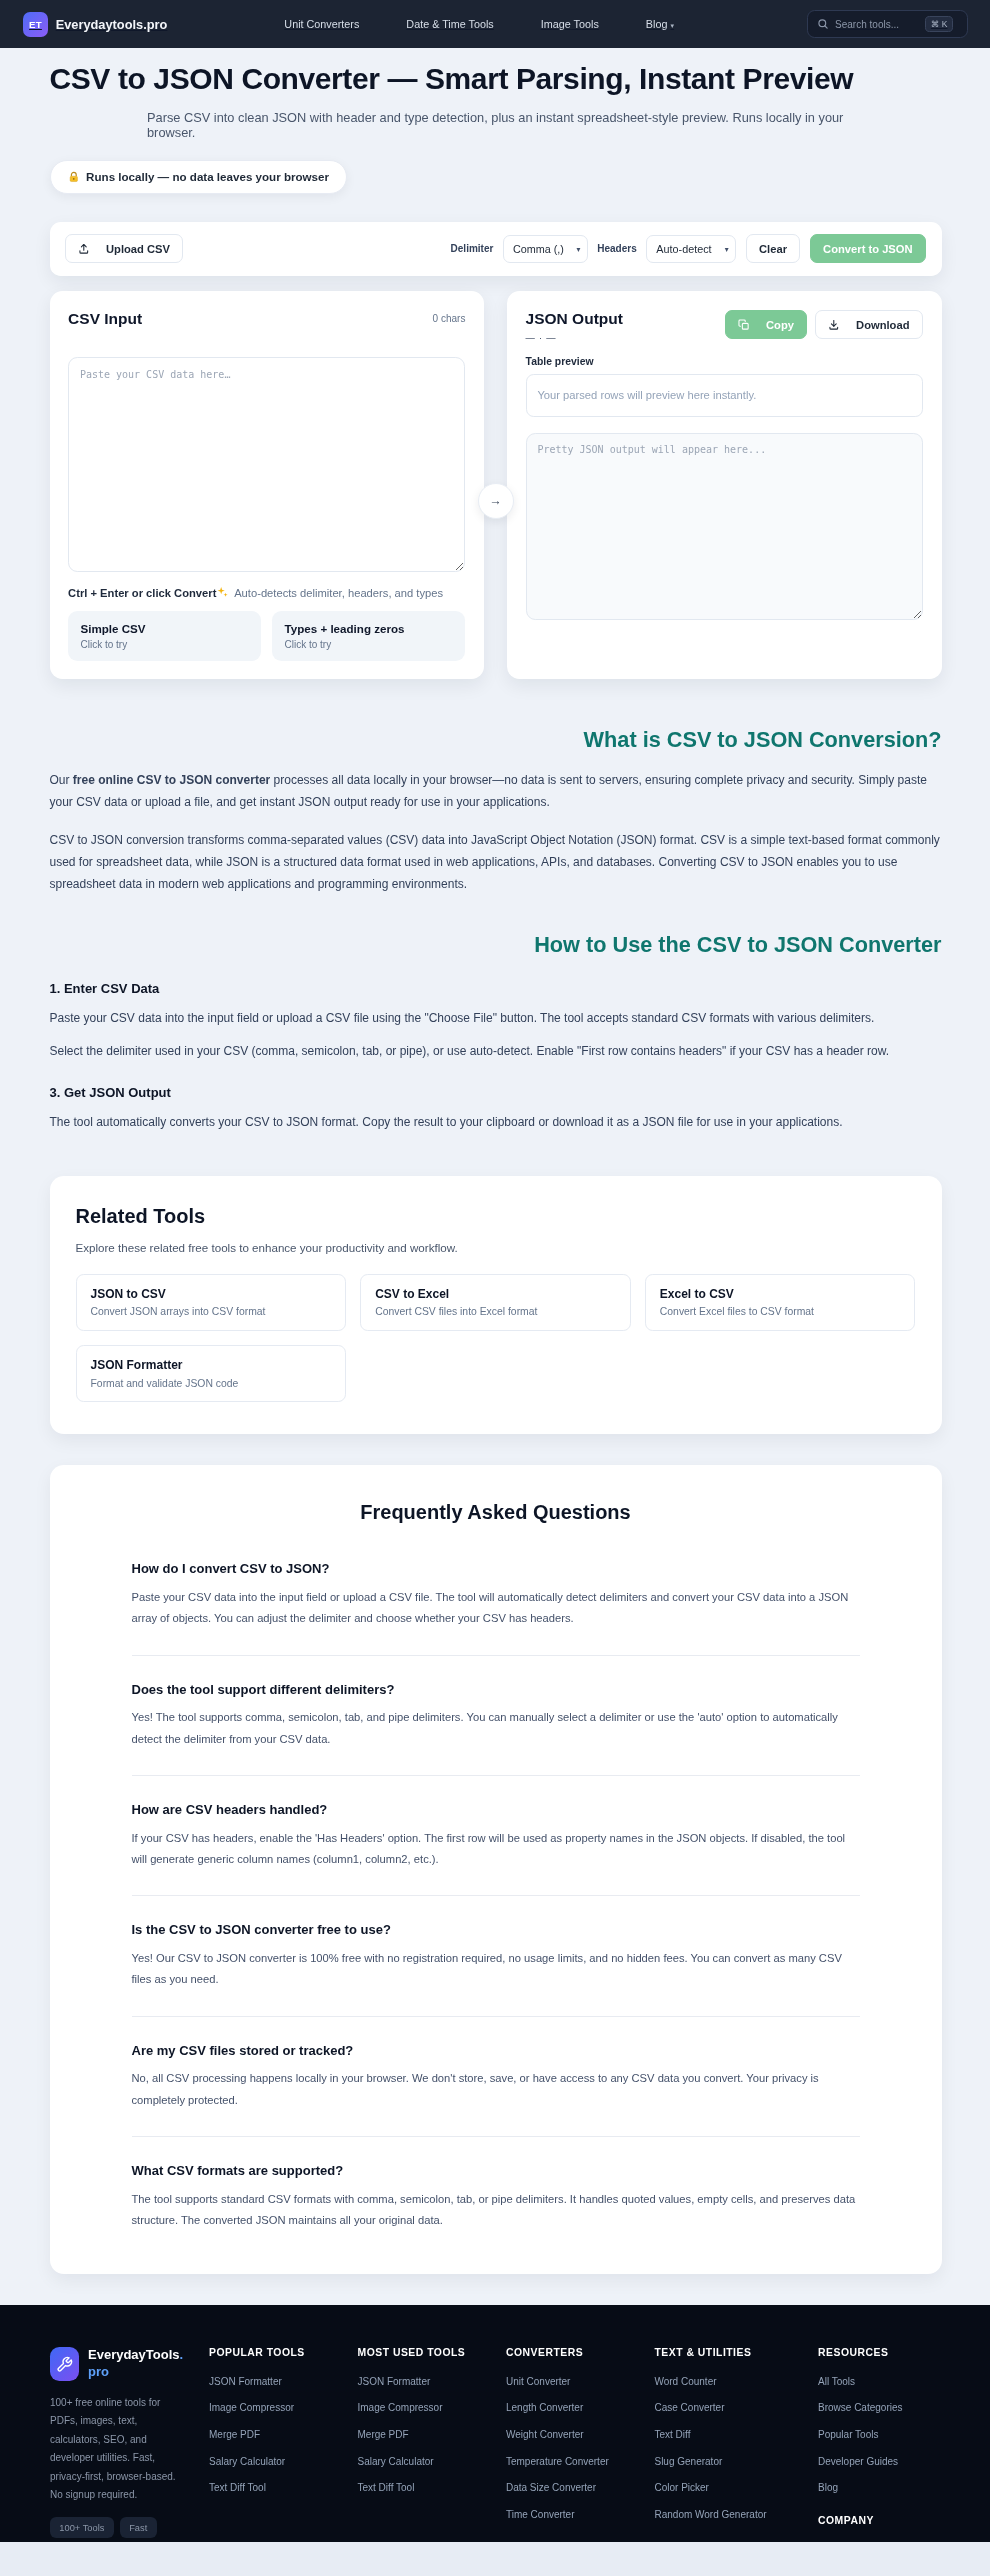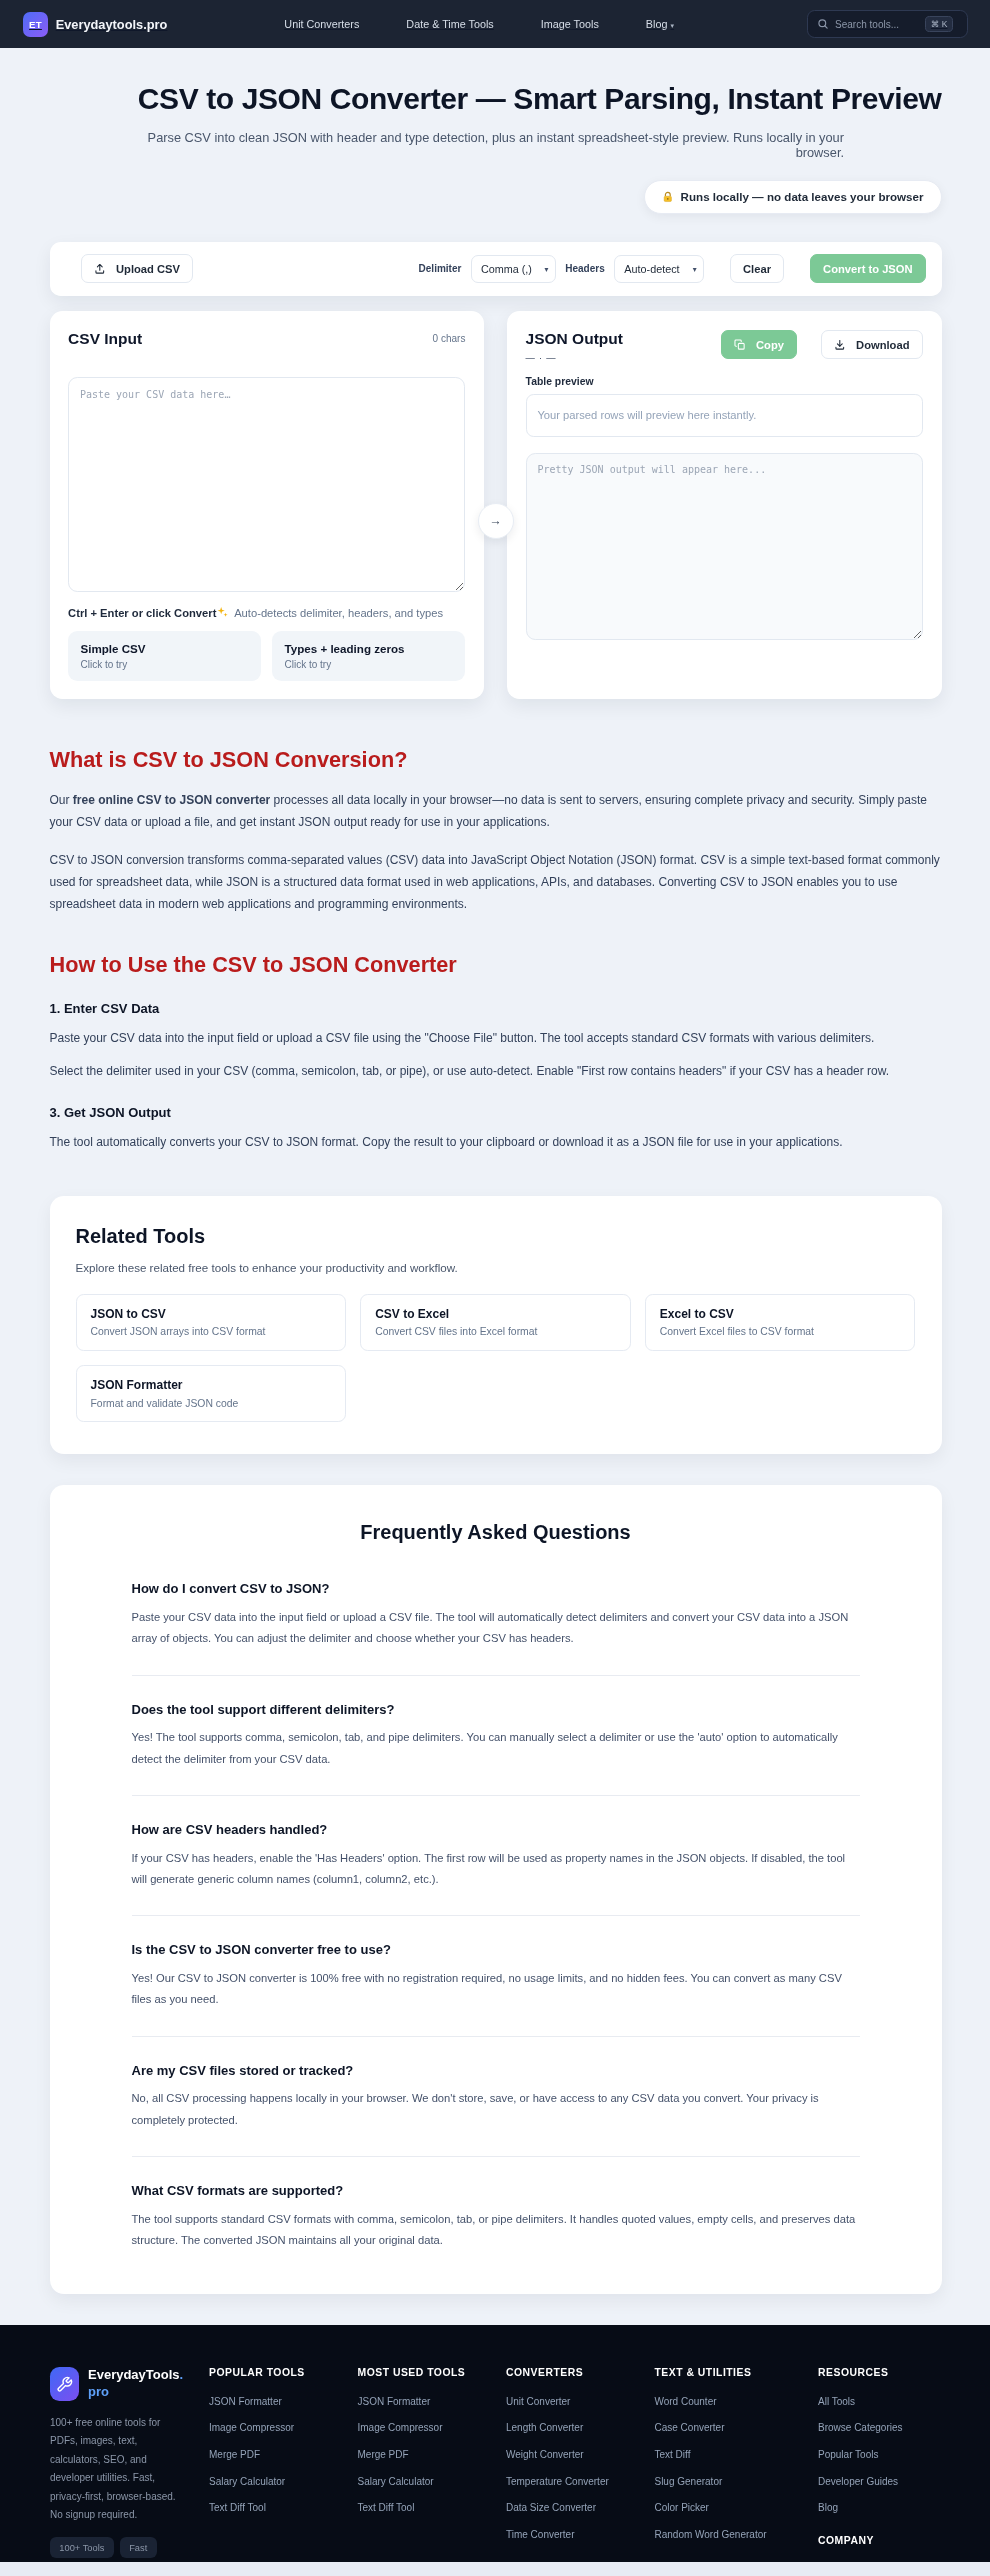--- a/index.html
+++ b/index.html
@@ -35,42 +35,41 @@
     background:transparent; border:none; outline:none; color:#cfd6e2;
     font-size:10px; width:84px; font-family:"Liberation Sans",sans-serif;
   }
   .search-box input::placeholder { color:#8b96a9; }
   .kbd {
     background:#232c40; border:0.8px solid #39445c; color:#aeb8c9; border-radius:4.6px;
     font-size:8.5px; padding:2.3px 4.6px; white-space:nowrap;
   }
 
   
-  .hero { text-align:right; padding-top:34px; }
+  .hero { text-align:left; padding-top:14px; }
   .hero h1 { font-size:30px; font-weight:800; color:#0d1526; letter-spacing:-0.4px; }
   .hero .sub { margin:14px auto 0; font-size:12.8px; color:#49566b; max-width:697px; }
   .hero-badge {
     margin-top:20px; display:inline-flex; align-items:center; gap:7px;
     background:#fff; border:0.8px solid #e7ebf3; border-radius:773px;
     padding:9.3px 17px; font-size:11.6px; font-weight:bold; color:#1f2937;
     box-shadow:0 3.1px 10.8px rgba(15,23,42,.06);
   }
 
   
   .toolbar {
     margin-top:28px; background:#fff; border-radius:10.8px; padding:12.4px 15.5px;
     display:flex; align-items:center; justify-content:space-between;
     box-shadow:0 6.2px 18.6px rgba(15,23,42,.07);
   }
   .btn {
-    display:inline-flex; align-items:center; gap:10px; cursor:pointer;
+    display:inline-flex; align-items:center; gap:16px; cursor:pointer;
     border:0.8px solid #e2e8f0; background:#fff; border-radius:7px;
     padding:7.7px 12.4px; font-size:11.2px; font-weight:bold; color:#1f2937;
     font-family:"Liberation Sans",sans-serif;
-    margin-left:16px;
   }
   .btn.green { background:#7cc996; border-color:#7cc996; color:#fff; }
   .controls { display:flex; align-items:center; gap:9.3px; }
   .ctl-label { font-size:10px; font-weight:bold; color:#33415a; }
   .select-wrap { position:relative; }
   .select-wrap select {
     appearance:none; -webkit-appearance:none; cursor:pointer;
     border:0.8px solid #e2e8f0; background:#fff; border-radius:7px;
     padding:7px 23px 7px 9.3px; font-size:10.8px; color:#1f2937;
     font-family:"Liberation Sans",sans-serif; outline:none;
@@ -115,21 +114,21 @@
     padding:14.7px 10.8px; font-size:11.2px; color:#94a3b8;
   }
   textarea.jsonout {
     margin-top:15.5px; width:100%; height:187px; resize:vertical;
     background:#f8fafc; border:0.8px solid #e2e8f0; border-radius:9.3px; padding:10.8px;
     font-family:"DejaVu Sans Mono",monospace; font-size:10px; color:#0f172a; outline:none;
   }
 
   
   .seo { margin-top:48px; }
-  .seo h2 { font-size:21.7px; font-weight:800; color:#b91c1c; }
+  .seo h2 { font-size:21.7px; font-weight:800; color:#0f766e;text-align:right; }
   .seo p { font-size:12px; color:#33415a; line-height:1.85; margin-top:15.5px; }
   .seo .howto { margin-top:37px; }
   .seo h3 { font-size:13px; font-weight:800; color:#0d1526; margin-top:23px; }
   .seo .step-p { margin-top:10.8px; }
 
   
   .related {
     margin-top:43px; background:#fff; border-radius:14px; padding:29px 26px 32.5px;
     box-shadow:0 6.2px 18.6px rgba(15,23,42,.06);
   }

